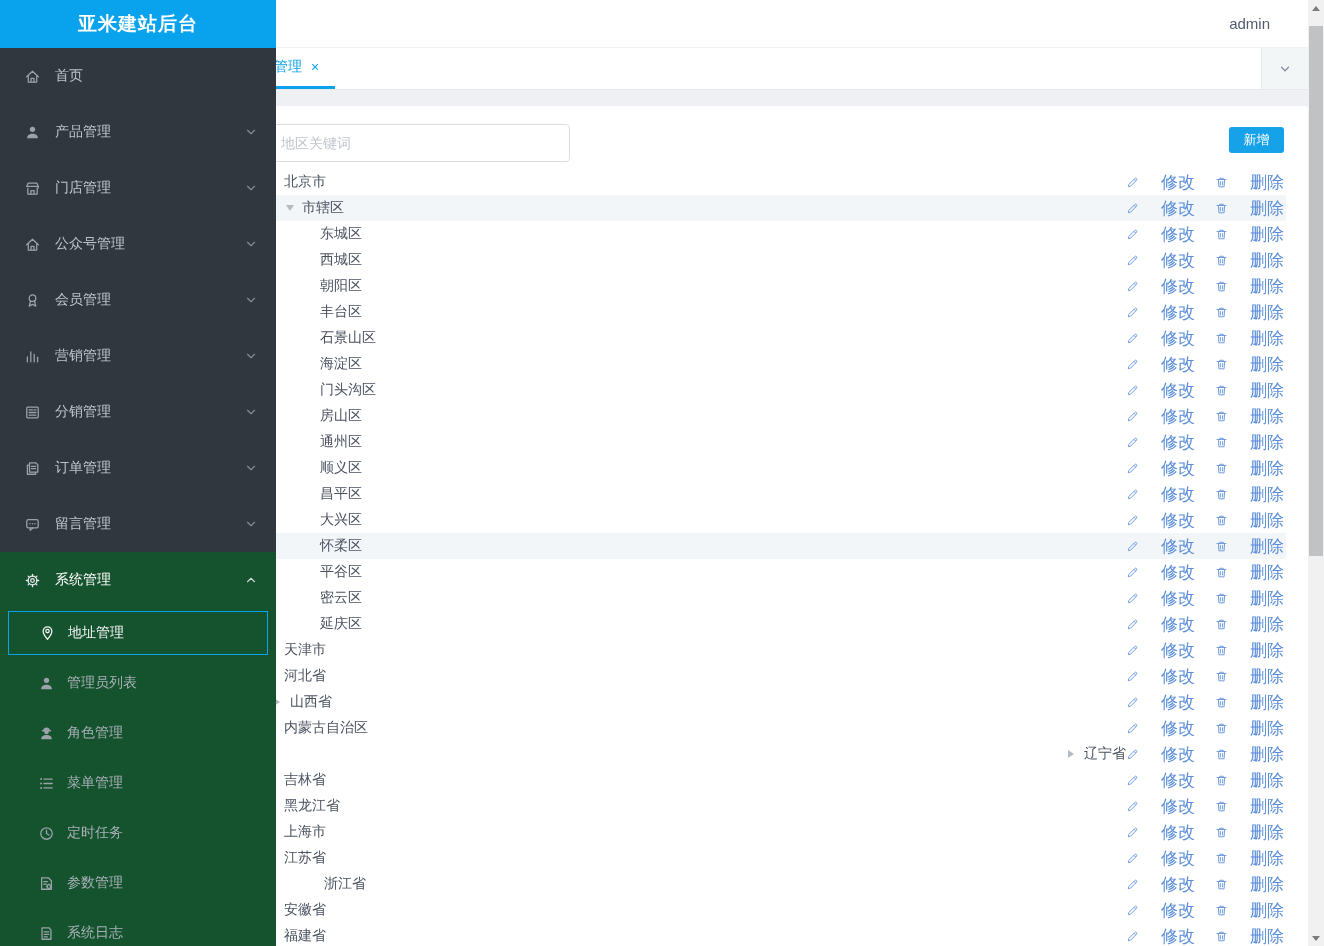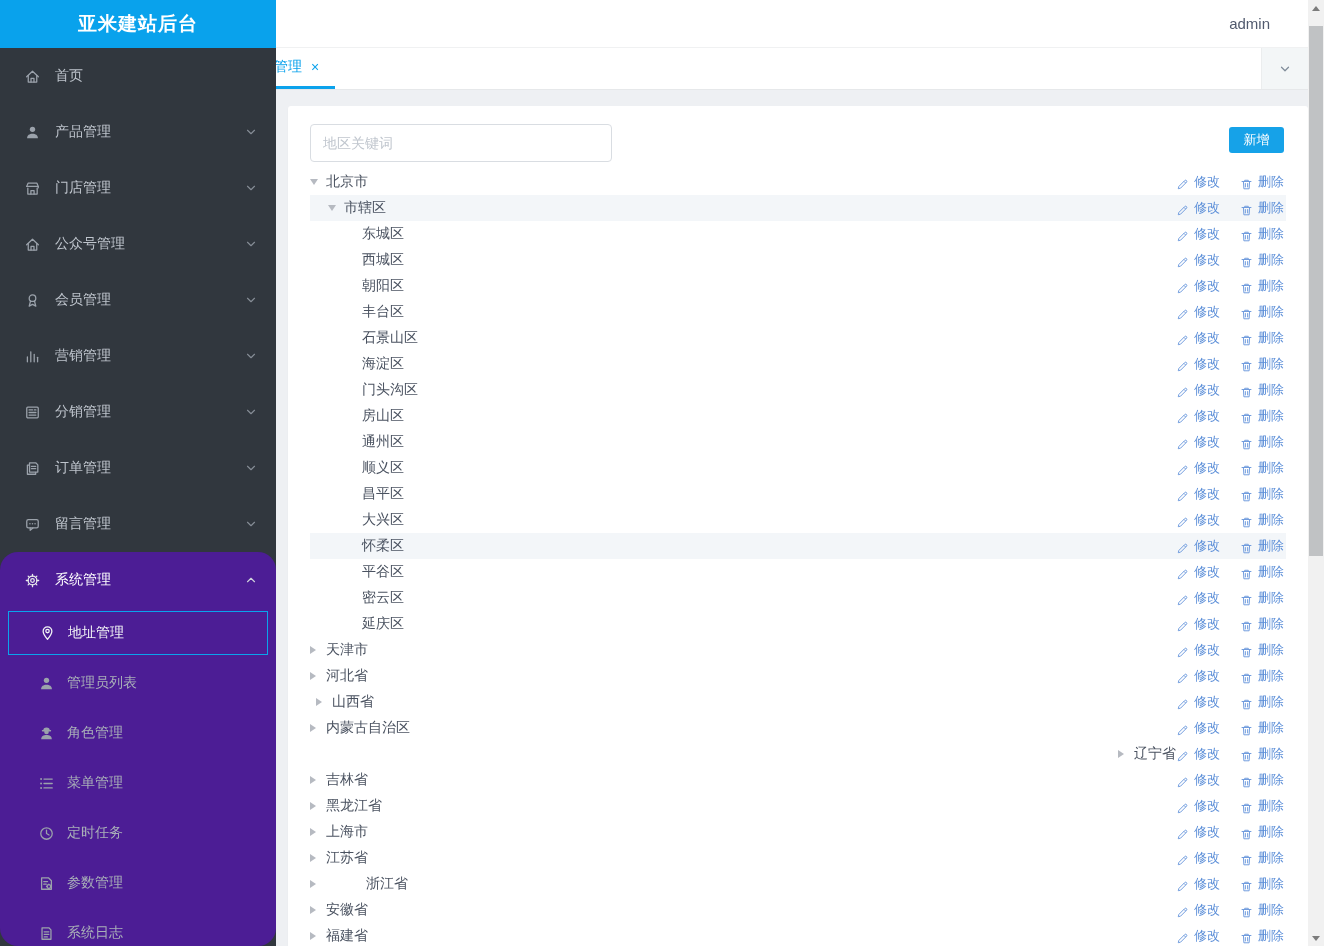--- a/index.html
+++ b/index.html
@@ -18,21 +18,21 @@
     height:48px; background:#09a2ec; color:#fff;
     display:flex; align-items:center; justify-content:center;
     font-size:19px; font-weight:bold; letter-spacing:1px;
   }
   .menu-item {
     height:56px; display:flex; align-items:center;
     padding:0 18px 0 24px; color:#bfc5cd; font-size:14px; cursor:pointer;text-align:center;
   }
   .mi-icon { width:18px; height:18px; margin-right:13px; color:#9ba2ab; display:flex; align-items:center; flex:none; }
   .mi-chev { margin-left:auto; color:#868d96; display:flex; }
-  .system-section { background:#4c1d95; position:absolute; top:552px; left:0; right:0; bottom:0;border-radius:18px; }
+  .system-section { background:#14532d; position:absolute; top:552px; left:0; right:0; bottom:0; }
   .system-section .menu-item { color:#fff; }
   .system-section .menu-item .mi-icon { color:#e8eaec; }
   .system-section .menu-item .mi-chev { color:#cfd4da; }
   .sub-item {
     height:50px; display:flex; align-items:center;
     padding:0 14px 0 38px; color:#a9b0b8; font-size:14px; cursor:pointer;
   }
   .sub-item .mi-icon { width:17px; height:17px; margin-right:12px; color:#9ba2ab; }
   .sub-item.active {
     height:44px; margin:3px 8px; padding-left:30px;
@@ -59,21 +59,21 @@
     display:flex; align-items:center; gap:9px; padding:0 16px;
     color:#0ba2ec; font-size:14px; border-bottom:3px solid #0ba2ec; cursor:pointer;
   }
   .tab-close { font-size:14px; line-height:1; color:#0ba2ec; cursor:pointer; }
   .tab-dropdown {
     margin-left:auto; width:47px; background:#f3f6f7; border-left:1px solid #ebedee;
     display:flex; align-items:center; justify-content:center; color:#7f8b99; cursor:pointer;
   }
 
   
-  .content { position:absolute; left:230px; top:90px; right:16px; bottom:0; padding:16px 0 0 16px;margin-left:42px; }
+  .content { position:absolute; left:230px; top:90px; right:16px; bottom:0; padding:16px 0 0 16px; }
   .card {
     background:#fff; border-radius:3px; height:900px; position:relative;
     padding:18px 22px; box-shadow:0 1px 2px rgba(0,0,0,.04);
   }
   .search-input {
     width:302px; height:38px; border:1px solid #d9dde2; border-radius:4px;
     padding:0 12px; font-size:14px; color:#515a6e; outline:none;
     font-family:"Liberation Sans", sans-serif;
   }
   .search-input::placeholder { color:#c0c6ce; }
@@ -84,21 +84,21 @@
   }
   .tree { margin-top:7px; }
   .tree-row { height:26px; display:flex; align-items:center; font-size:14px; color:#4a5260; }
   .tree-row.hl { background:#f3f6f9; }
   .row-main { display:flex; align-items:center; flex:1; cursor:pointer; }
   .arrow-box { width:16px; display:flex; align-items:center; flex:none; }
   .arrow { width:0; height:0; }
   .arrow.exp { border-left:4.5px solid transparent; border-right:4.5px solid transparent; border-top:6px solid #b6bac1; }
   .arrow.col { border-top:4.5px solid transparent; border-bottom:4.5px solid transparent; border-left:6px solid #b6bac1; }
   .row-actions { display:flex; align-items:center; margin-left:auto; padding-right:2px; }
-  .act { display:flex; align-items:flex-end; gap:5px; color:#5b8ed8; font-size:13px; cursor:pointer; }
+  .act { display:flex; align-items:center; gap:22px; color:#5b8ed8; font-size:17px; cursor:pointer; }
   .act + .act { margin-left:20px; }
   .act .act-icon { display:flex; color:#6e9add; }
 
   
   .scrollbar { position:absolute; right:0; top:0; width:16px; height:946px; background:#f1f1f1; z-index:9; }
   .sb-arrow { height:16px; display:flex; align-items:center; justify-content:center; color:#7c7c7c; }
   .sb-arrow.down { position:absolute; bottom:0; left:0; right:0; }
   .sb-thumb { position:absolute; top:26px; left:1px; width:14px; height:530px; background:#c0c2c4; cursor:pointer; }
 </style>
 </head>

